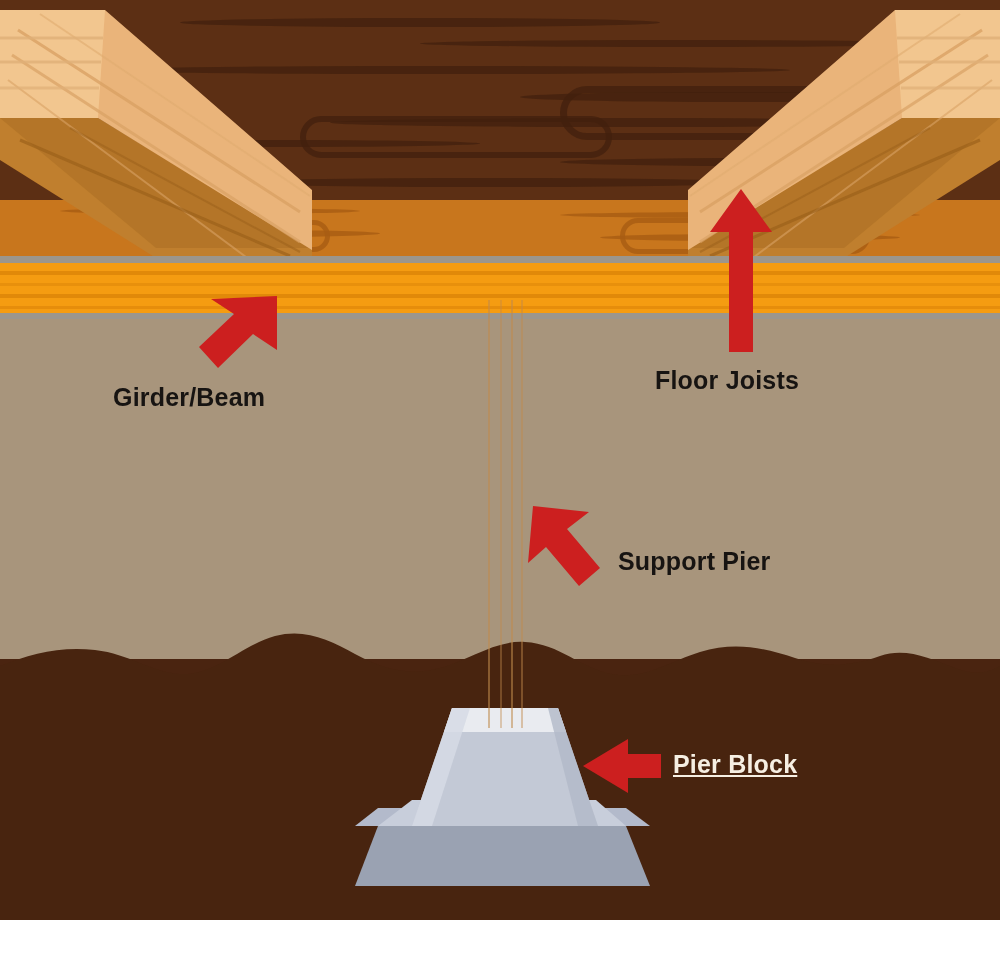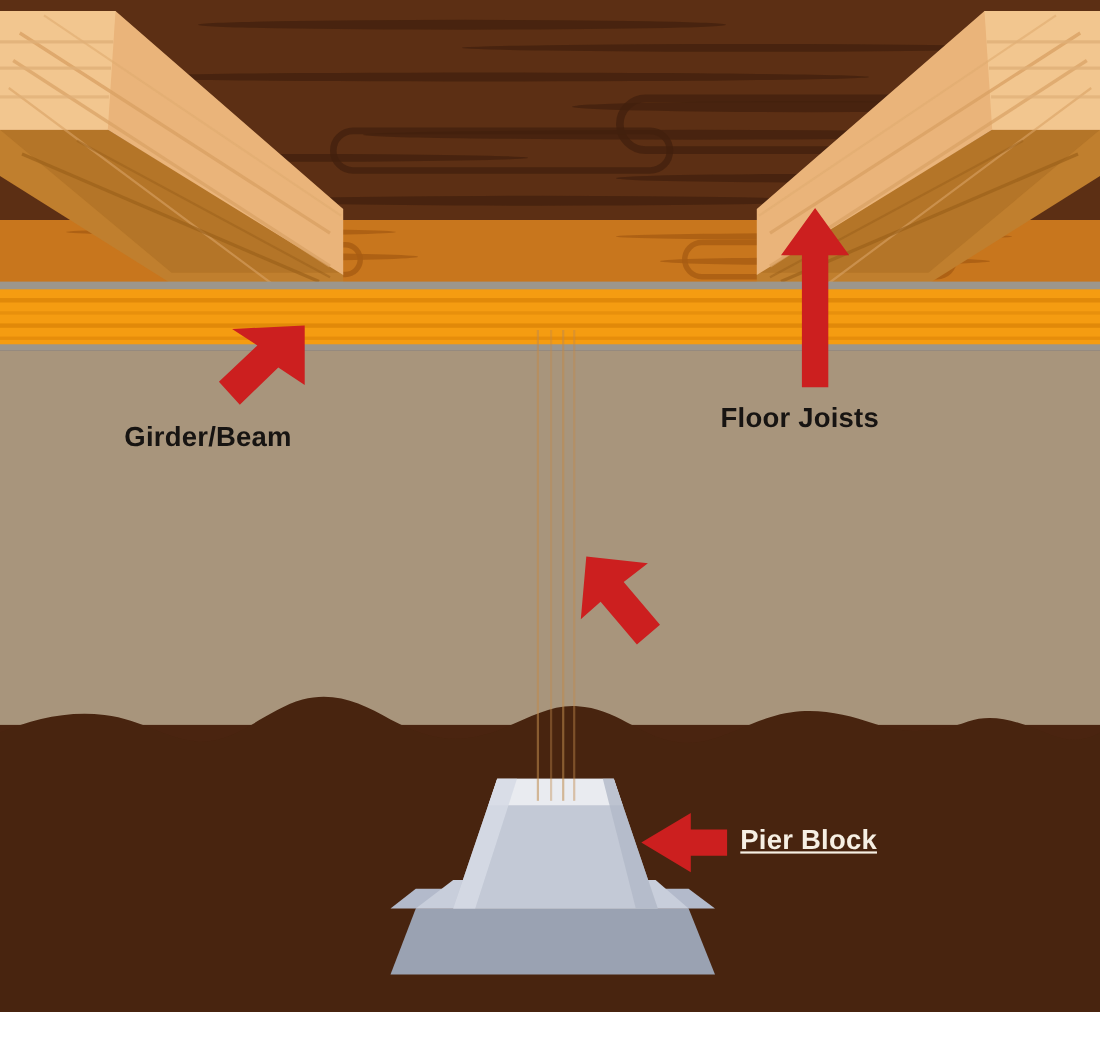--- a/index.html
+++ b/index.html
@@ -176,16 +176,17 @@
 
     <polygon fill="#cc1f1f" points="533,506 589,512 567,529 600,568 579,586 546,547 528,563"></polygon>
 
     <polygon fill="#cc1f1f" points="583,766 628,739 628,754 661,754 661,778 628,778 628,793"></polygon>
   </svg>
 
   <div class="label" id="lbl-girder">Girder/Beam</div>
 
   <div class="label" id="lbl-joists">Floor Joists</div>
 
+  <div class="label" id="lbl-support">Support Pier</div>
 
   <div class="label" id="lbl-pierblock">Pier Block</div>
 
 </div>
 
 </body></html>

